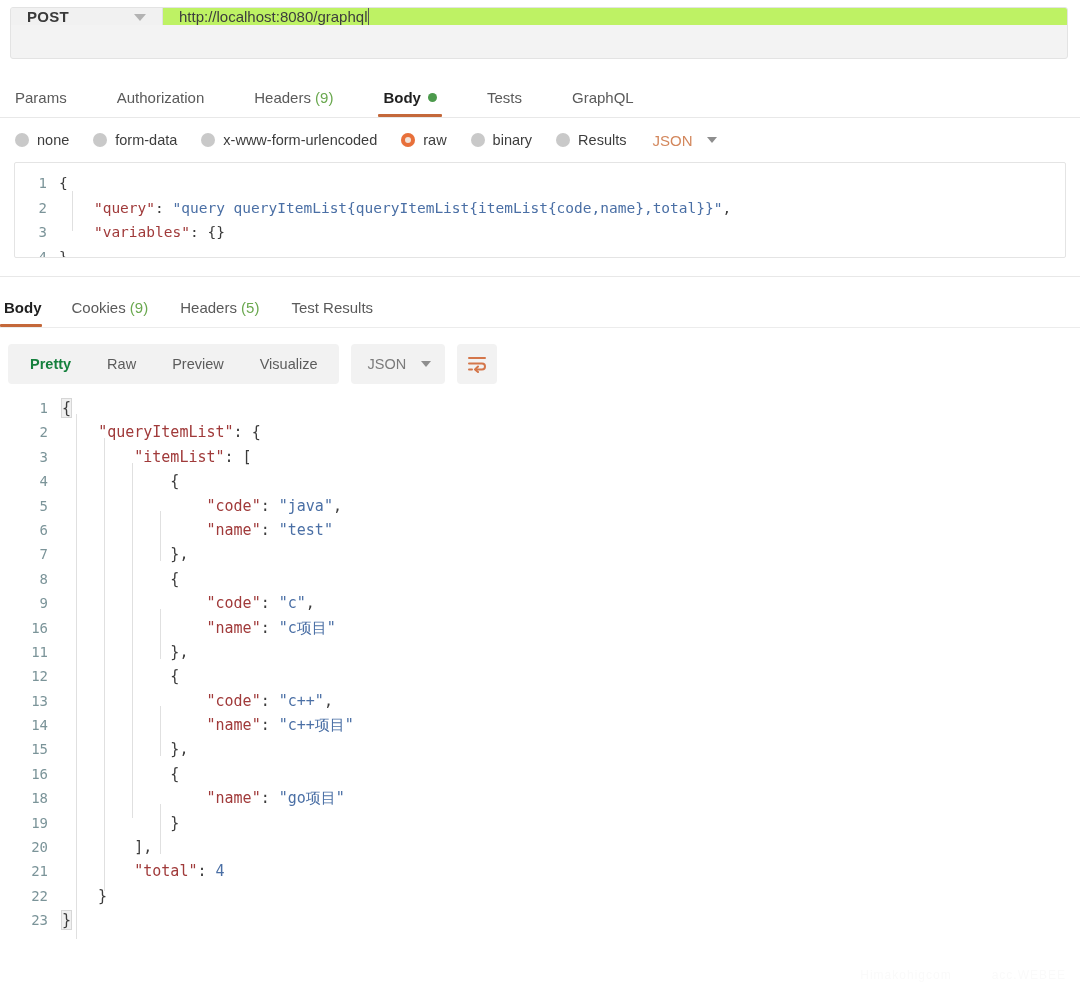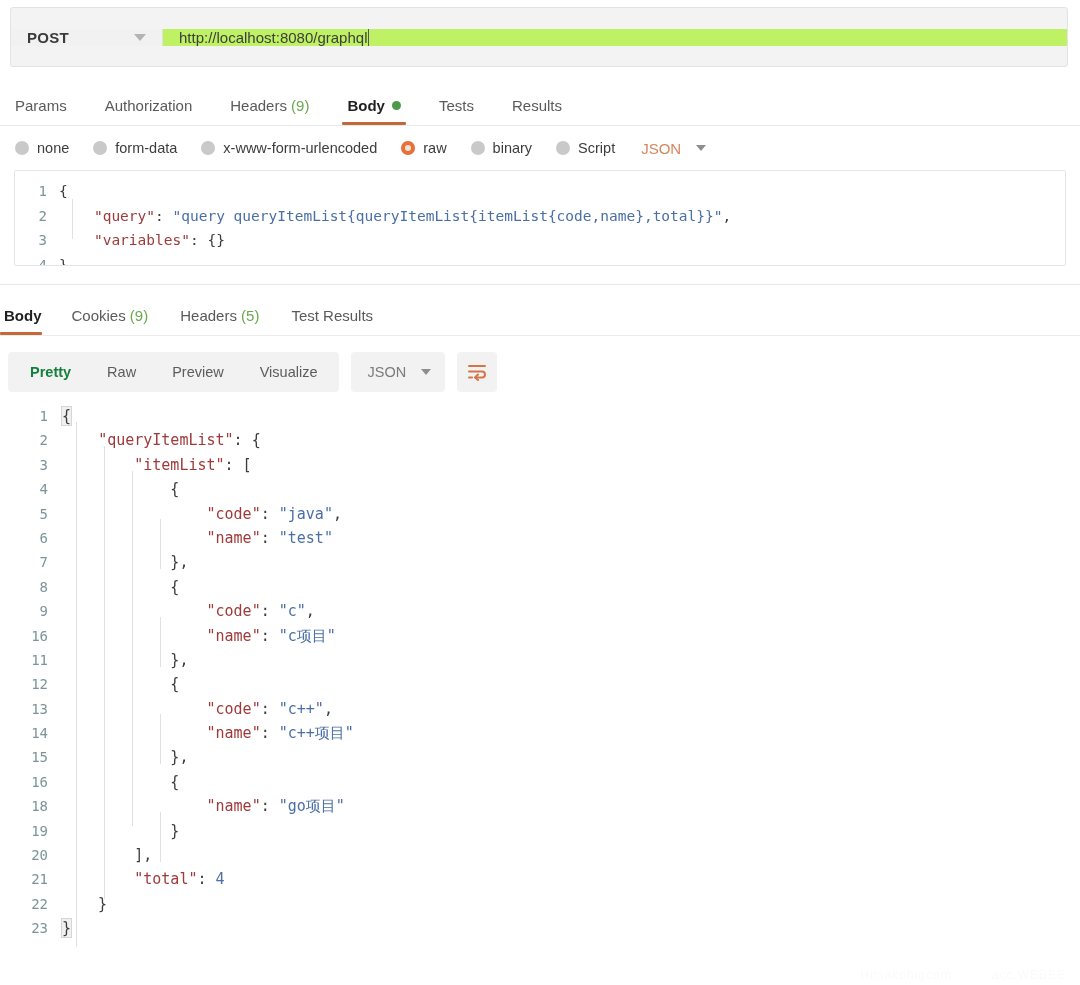--- a/index.html
+++ b/index.html
@@ -8,22 +8,22 @@
     width: 1080px; height: 985px;
     background: #ffffff;
     font-family: "Liberation Sans", sans-serif;
     overflow: hidden;
   }
   #app { position: relative; width: 1080px; height: 985px; background: #fff; }
 
   
   .url-bar {
     display: flex;
-    align-items: center;
-    height: 60px;
+    align-items: flex-start;
+    height: 52px;
     margin: 7px 12px 0 10px;
     border: 1px solid #e3e3e3;
     border-radius: 3px;
     background: #f3f3f3;
     overflow: hidden;
   }
   .method-select {
     display: flex; align-items: center;
     width: 152px;
     padding: 0 16px;
@@ -55,21 +55,21 @@
     background: #555; margin-left: 1px;
     vertical-align: -3px;
   }
 
   
   .req-tabs {
     display: flex; align-items: flex-end;
     height: 42px;
     margin: 16px 0 0 0;
     padding-left: 12px;
-    gap: 0px;
+    gap: 12px;
   }
   .tab {
     position: relative;
     font-size: 15px; color: #5a5a5a;
     padding: 0 19px 11px 19px;
     cursor: pointer; white-space: nowrap;
     line-height: 16px;
   }
   .tab:first-child { padding-left: 3px; }
   .tab .count { color: #6aa84f; }
@@ -229,21 +229,21 @@
         <span class="url-caret"></span>
     </div>
   </div>
 
   <div class="req-tabs" id="req-tabs">
       <div class="tab"><span>Params</span></div>
       <div class="tab"><span>Authorization</span></div>
       <div class="tab"><span>Headers</span><span class="count"> (9)</span></div>
       <div class="tab active"><span>Body</span><span class="green-dot"></span></div>
       <div class="tab"><span>Tests</span></div>
-      <div class="tab"><span>Results</span></div>
+      <div class="tab"><span>GraphQL</span></div>
     </div>
   <div class="tabs-divider"></div>
 
   <div class="radio-row" id="radio-row">
       <div class="radio-item">
         <span class="radio-dot"></span>
         <span>none</span>
       </div>
       <div class="radio-item">
         <span class="radio-dot"></span>
@@ -256,21 +256,21 @@
       <div class="radio-item selected">
         <span class="radio-dot"></span>
         <span>raw</span>
       </div>
       <div class="radio-item">
         <span class="radio-dot"></span>
         <span>binary</span>
       </div>
       <div class="radio-item">
         <span class="radio-dot"></span>
-        <span>Script</span>
+        <span>Results</span>
       </div>
       <div class="json-drop">
         <span class="jlabel">JSON</span>
         <span class="caret-sm"></span>
       </div>
     </div>
 
   <div class="editor req">
     <div class="guide" style="left:57px; top:28px; bottom:26px;"></div>
     <div id="req-code">

